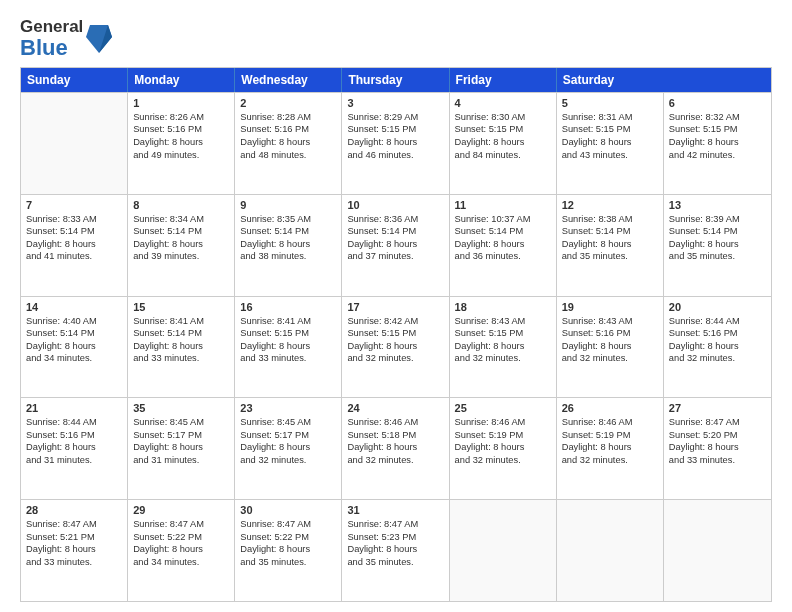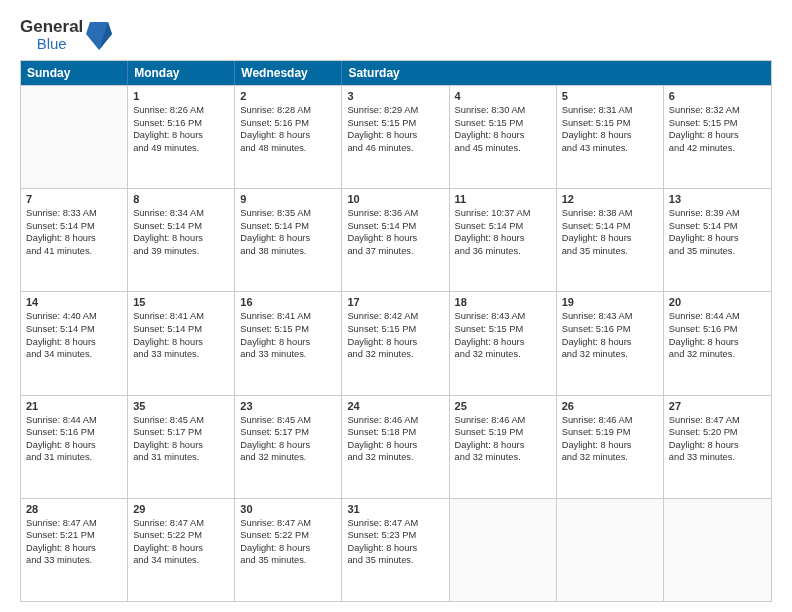--- a/index.html
+++ b/index.html
@@ -43,21 +43,21 @@
     }
     .calendar {
       flex: 1;
       display: flex;
       flex-direction: column;
       border: 1px solid #ccc;
     }
     .cal-header {
       display: grid;
       grid-template-columns: repeat(7, 1fr);
-      background: #0369a1;
+      background: #1d4ed8;
     }
     .cal-header-cell {
       color: #fff;
       font-size: 12px;
       font-weight: bold;
       padding: 5px 6px;
       border-right: 1px solid #3a7dc5;
     }
     .cal-header-cell:last-child { border-right: none; }
     .cal-body {
@@ -94,38 +94,40 @@
     }
   </style>
 </head>
 <body>
 
 <div class="page">
   <div class="header">
     <div class="logo">
       <div style="display:flex;flex-direction:column;line-height:1.05;">
         <span style="font-size:17px;font-weight:bold;color:#333;">General</span>
-        <span style="font-size:15px;font-weight:normal;color:#2a6db5;text-align:center;">Blue</span>
+        <span style="font-size:22px;font-weight:bold;color:#2a6db5;">Blue</span>
       </div>
       <svg width="26" height="32" viewBox="0 0 26 32" style="margin-left:3px;margin-top:2px;">
         <polygon points="4,2 22,2 26,14 13,30 0,14" fill="#2a6db5"></polygon>
         <polygon points="13,30 26,14 22,2" fill="#1a5a9a"></polygon>
       </svg>
     </div>
     <div class="title-block">
       <div class="main-title"></div>
       <div class="subtitle"></div>
     </div>
   </div>
 
   <div class="calendar">
     <div class="cal-header" id="cal-header-row">
         <div class="cal-header-cell">Sunday</div>
         <div class="cal-header-cell">Monday</div>
         <div class="cal-header-cell">Wednesday</div>
+        <div class="cal-header-cell">Thursday</div>
+        <div class="cal-header-cell">Friday</div>
         <div class="cal-header-cell">Saturday</div>
       </div>
     <div class="cal-body" id="cal-body">
         <div class="cal-week">
           <div class="cal-cell empty"></div>
           <div class="cal-cell">
         <span class="day-num">1</span>
         <div class="cell-line">Sunrise: 8:26 AM</div>
         <div class="cell-line">Sunset: 5:16 PM</div>
         <div class="cell-line">Daylight: 8 hours</div>
@@ -143,21 +145,21 @@
         <div class="cell-line">Sunrise: 8:29 AM</div>
         <div class="cell-line">Sunset: 5:15 PM</div>
         <div class="cell-line">Daylight: 8 hours</div>
       <div class="cell-line">and 46 minutes.</div>
           </div>
           <div class="cal-cell">
         <span class="day-num">4</span>
         <div class="cell-line">Sunrise: 8:30 AM</div>
         <div class="cell-line">Sunset: 5:15 PM</div>
         <div class="cell-line">Daylight: 8 hours</div>
-      <div class="cell-line">and 45 minutes.</div>
+      <div class="cell-line">and 84 minutes.</div>
           </div>
           <div class="cal-cell">
         <span class="day-num">5</span>
         <div class="cell-line">Sunrise: 8:31 AM</div>
         <div class="cell-line">Sunset: 5:15 PM</div>
         <div class="cell-line">Daylight: 8 hours</div>
       <div class="cell-line">and 43 minutes.</div>
           </div>
           <div class="cal-cell">
         <span class="day-num">6</span>

